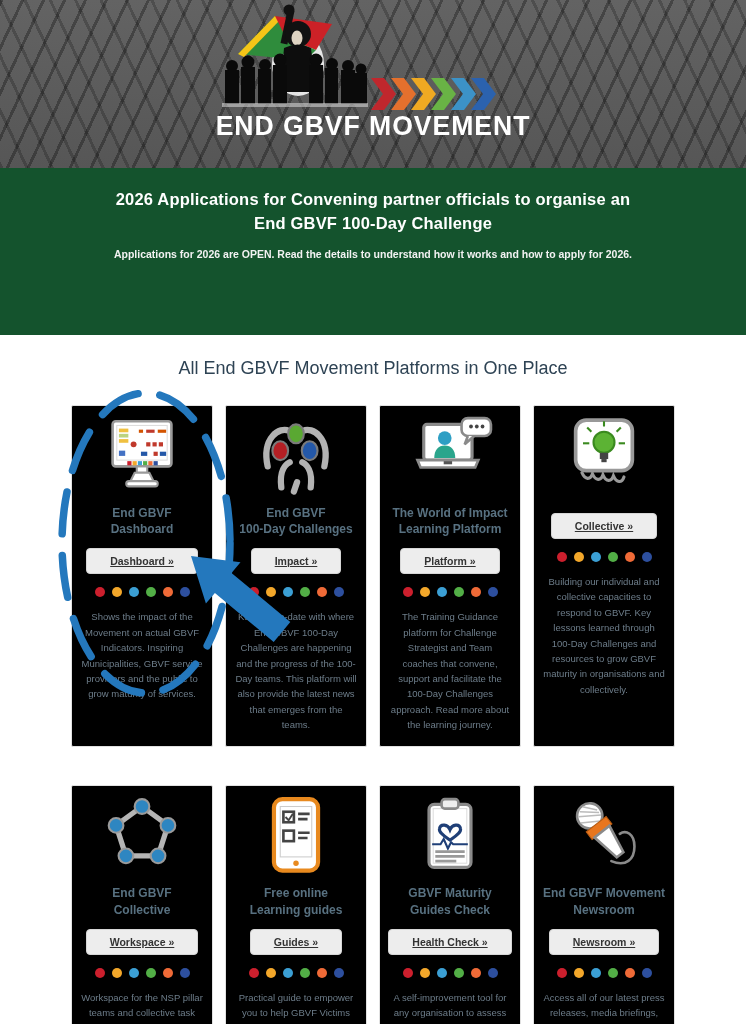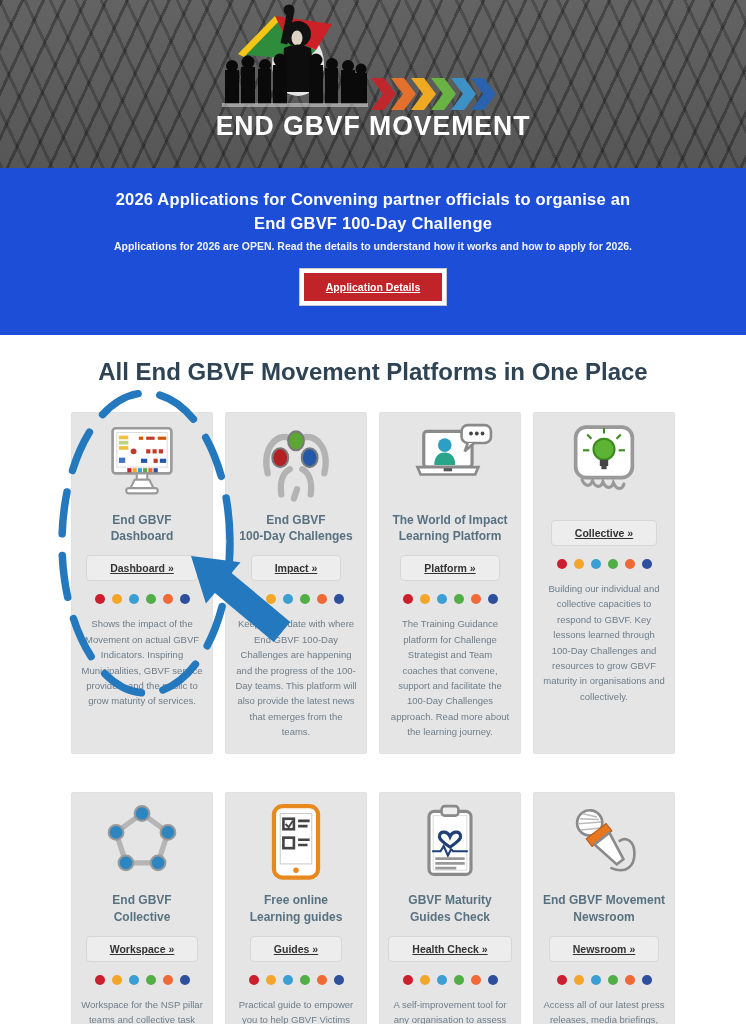--- a/index.html
+++ b/index.html
@@ -14,34 +14,34 @@
       linear-gradient(#636363,#565656);
   }
   .banner-title { position:absolute; left:0; right:0; top:110px; text-align:center;
     color:#fff; font-weight:bold; font-size:28px; letter-spacing:1px; transform:scaleX(.95); }
   .logo-art { position:absolute; left:220px; top:2px; }
   .chevrons { position:absolute; left:376px; top:78px; display:flex; }
   .chevron { width:25px; height:32px; margin-left:-5px; display:inline-block;
     clip-path:polygon(0 0,52% 0,100% 50%,52% 100%,0 100%,48% 50%); }
 
   
-  .hero { background:#1d4ed8; height:167px; box-sizing:border-box; color:#fff;
+  .hero { background:#14532d; height:167px; box-sizing:border-box; color:#fff;
     text-align:center; padding-top:20px; }
   .hero-heading { font-size:16.5px; font-weight:bold; line-height:1.45; letter-spacing:.2px; }
-  .hero-sub { margin-top:4px; font-size:10.5px; font-weight:bold; color:#f2f2f2; }
+  .hero-sub { margin-top:12px; font-size:10.5px; font-weight:bold; color:#f2f2f2; }
   .hero-btn { display:block; margin:17px auto 0; color:#fff; border:4px solid #fff;
     box-shadow:0 0 0 1px #c9c9c9; padding:8px 22px; font-family:inherit;
     font-size:10.5px; font-weight:bold; text-decoration:underline; cursor:pointer; }
 
   
   .platforms { background:#fff; padding-top:23px; }
-  .section-title { text-align:center; font-size:24px; font-weight:bold; color:#2e4354; }
+  .section-title { text-align:center; font-size:18px; font-weight:normal; color:#2e4354; }
   .grid { width:604px; margin:26px auto 0; display:grid;
     grid-template-columns:repeat(4,142px); gap:38px 12px; }
-  .card { box-sizing:border-box; width:142px; min-height:281px; background:#e5e5e5;
+  .card { box-sizing:border-box; width:142px; min-height:281px; background:#000000;
     border:1px solid #e1e1e1; border-radius:2px; text-align:center; padding:8px 7px 14px; }
   .card-icon { height:88px; display:flex; align-items:center; justify-content:center; }
   .card-title { margin-top:3px; font-size:12px; font-weight:bold; color:#587181; line-height:1.35; }
   .card-btn { margin-top:11px; background:#ededed; border:1px solid #d6d6d6; border-radius:4px;
     padding:6px 23px; font-family:inherit; font-size:10.5px; font-weight:bold; color:#333;
     text-decoration:underline; cursor:pointer; }
   .dots { margin-top:13px; display:flex; justify-content:center; gap:7px; }
   .dot { width:10px; height:10px; border-radius:50%; display:inline-block; }
   .card-desc { margin:12px 2px 0; font-size:9.5px; line-height:1.62; color:#6d7d8a; }
 
@@ -95,21 +95,20 @@
       </div>
     <div class="banner-title">END GBVF MOVEMENT</div>
   </div>
 
   <div class="hero">
     <div class="hero-heading">
       <span>2026 Applications for Convening partner officials to organise an</span><br>
       <span>End GBVF 100-Day Challenge</span>
     </div>
     <div class="hero-sub">Applications for 2026 are OPEN. Read the details to understand how it works and how to apply for 2026.</div>
-    <button class="hero-btn" style="background: rgb(192, 36, 40);">Application Details</button>
   </div>
 
   <div class="platforms">
     <div class="section-title">All End GBVF Movement Platforms in One Place</div>
 
     <div class="grid">
 
       <div class="card">
         <div class="card-icon">
           <svg width="96" height="84" viewBox="0 0 90 80">

